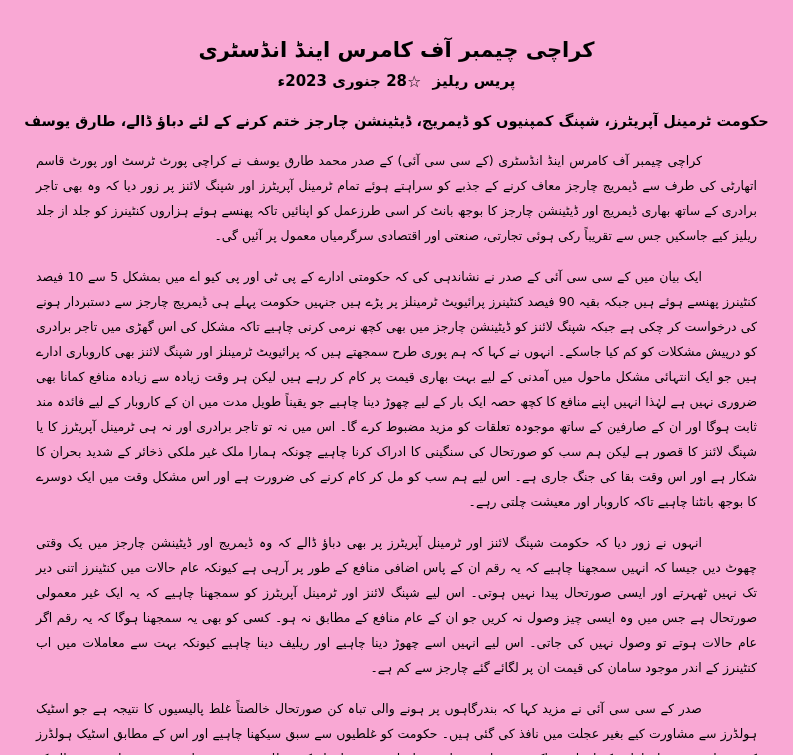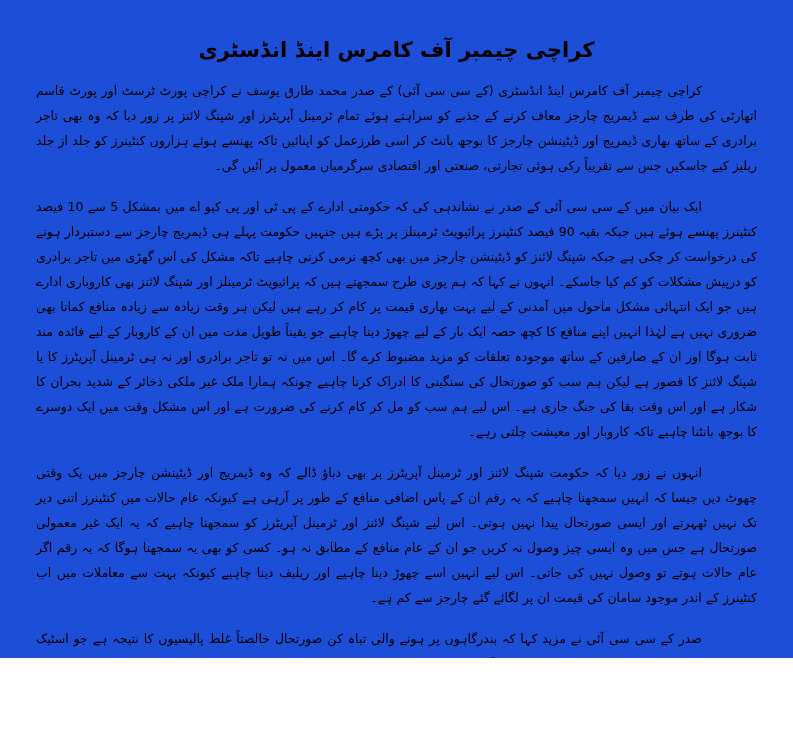--- a/index.html
+++ b/index.html
@@ -5,23 +5,23 @@
   html, body {
     margin: 0;
     padding: 0;
     background: #ffffff;
     color: #000000;
     font-family: "DejaVu Sans", sans-serif;
   }
   .page {
     position: relative;
     width: 793px;
-    height: 658px;
+    height: 755px;
     box-sizing: border-box;
-    background: #1d4ed8;
+    background: #f9a8d4;
     direction: rtl;
     overflow: hidden;
   }
   .doc-title {
     margin: 0;
     padding-top: 38px;
     text-align: center;
     font-size: 21px;
     font-weight: bold;
     letter-spacing: 0.5px;
@@ -60,21 +60,26 @@
     text-indent: 55px;
   }
 </style>
 </head>
 <body>
 
 <div class="page">
 
   <h1 class="doc-title">کراچی چیمبر آف کامرس اینڈ انڈسٹری</h1>
 
+  <div class="dateline">
+    <span>پریس ریلیز</span>
+    <span class="star">☆</span><span class="date">28 جنوری 2023ء</span>
+  </div>
 
+  <h2 class="headline">حکومت ٹرمینل آپریٹرز، شپنگ کمپنیوں کو ڈیمریج، ڈیٹینشن چارجز ختم کرنے کے لئے دباؤ ڈالے، طارق یوسف</h2>
 
   <main class="body-text">
     <p>کراچی چیمبر آف کامرس اینڈ انڈسٹری (کے سی سی آئی) کے صدر محمد طارق یوسف نے کراچی پورٹ ٹرسٹ اور پورٹ قاسم اتھارٹی کی طرف سے ڈیمریج چارجز معاف کرنے کے جذبے کو سراہتے ہوئے تمام ٹرمینل آپریٹرز اور شپنگ لائنز پر زور دیا کہ وہ بھی تاجر برادری کے ساتھ بھاری ڈیمریج اور ڈیٹینشن چارجز کا بوجھ بانٹ کر اسی طرزعمل کو اپنائیں تاکہ پھنسے ہوئے ہزاروں کنٹینرز کو جلد از جلد ریلیز کیے جاسکیں جس سے تقریباً رکی ہوئی تجارتی، صنعتی اور اقتصادی سرگرمیاں معمول پر آئیں گی۔</p>
     <p>ایک بیان میں کے سی سی آئی کے صدر نے نشاندہی کی کہ حکومتی ادارے کے پی ٹی اور پی کیو اے میں بمشکل 5 سے 10 فیصد کنٹینرز پھنسے ہوئے ہیں جبکہ بقیہ 90 فیصد کنٹینرز پرائیویٹ ٹرمینلز پر پڑے ہیں جنہیں حکومت پہلے ہی ڈیمریج چارجز سے دستبردار ہونے کی درخواست کر چکی ہے جبکہ شپنگ لائنز کو ڈیٹینشن چارجز میں بھی کچھ نرمی کرنی چاہیے تاکہ مشکل کی اس گھڑی میں تاجر برادری کو درپیش مشکلات کو کم کیا جاسکے۔ انہوں نے کہا کہ ہم پوری طرح سمجھتے ہیں کہ پرائیویٹ ٹرمینلز اور شپنگ لائنز بھی کاروباری ادارے ہیں جو ایک انتہائی مشکل ماحول میں آمدنی کے لیے بہت بھاری قیمت پر کام کر رہے ہیں لیکن ہر وقت زیادہ سے زیادہ منافع کمانا بھی ضروری نہیں ہے لہٰذا انہیں اپنے منافع کا کچھ حصہ ایک بار کے لیے چھوڑ دینا چاہیے جو یقیناً طویل مدت میں ان کے کاروبار کے لیے فائدہ مند ثابت ہوگا اور ان کے صارفین کے ساتھ موجودہ تعلقات کو مزید مضبوط کرے گا۔ اس میں نہ تو تاجر برادری اور نہ ہی ٹرمینل آپریٹرز کا یا شپنگ لائنز کا قصور ہے لیکن ہم سب کو صورتحال کی سنگینی کا ادراک کرنا چاہیے چونکہ ہمارا ملک غیر ملکی ذخائر کے شدید بحران کا شکار ہے اور اس وقت بقا کی جنگ جاری ہے۔ اس لیے ہم سب کو مل کر کام کرنے کی ضرورت ہے اور اس مشکل وقت میں ایک دوسرے کا بوجھ بانٹنا چاہیے تاکہ کاروبار اور معیشت چلتی رہے۔</p>
     <p>انہوں نے زور دیا کہ حکومت شپنگ لائنز اور ٹرمینل آپریٹرز پر بھی دباؤ ڈالے کہ وہ ڈیمریج اور ڈیٹینشن چارجز میں یک وقتی چھوٹ دیں جیسا کہ انہیں سمجھنا چاہیے کہ یہ رقم ان کے پاس اضافی منافع کے طور پر آرہی ہے کیونکہ عام حالات میں کنٹینرز اتنی دیر تک نہیں ٹھہرتے اور ایسی صورتحال پیدا نہیں ہوتی۔ اس لیے شپنگ لائنز اور ٹرمینل آپریٹرز کو سمجھنا چاہیے کہ یہ ایک غیر معمولی صورتحال ہے جس میں وہ ایسی چیز وصول نہ کریں جو ان کے عام منافع کے مطابق نہ ہو۔ کسی کو بھی یہ سمجھنا ہوگا کہ یہ رقم اگر عام حالات ہوتے تو وصول نہیں کی جاتی۔ اس لیے انہیں اسے چھوڑ دینا چاہیے اور ریلیف دینا چاہیے کیونکہ بہت سے معاملات میں اب کنٹینرز کے اندر موجود سامان کی قیمت ان پر لگائے گئے چارجز سے کم ہے۔</p>
     <p>صدر کے سی سی آئی نے مزید کہا کہ بندرگاہوں پر ہونے والی تباہ کن صورتحال خالصتاً غلط پالیسیوں کا نتیجہ ہے جو اسٹیک ہولڈرز سے مشاورت کیے بغیر عجلت میں نافذ کی گئی ہیں۔ حکومت کو غلطیوں سے سبق سیکھنا چاہیے اور اس کے مطابق اسٹیک ہولڈرز کی مشاورت سے اقدامات کرنا چاہیے تاکہ مستقبل میں ایسے واقعات سے بچا جاسکے۔ طارق یوسف نے اس غیر معمولی صورتحال کو مدنظر رکھتے ہوئے امید ظاہر کی کہ ٹرمینل آپریٹرز اور شپنگ لائنز جلد از جلد پریشان حال تاجر برادری کے لیے ڈیمریج اور ڈیٹینشن چارجز میں چھوٹ کے حوالے سے مطلوبہ ریلیف کا اعلان کریں گے جس کا وسیع پیمانے پر خیر مقدم کیا جائے گا۔</p>
   </main>
 
 </div>
 

